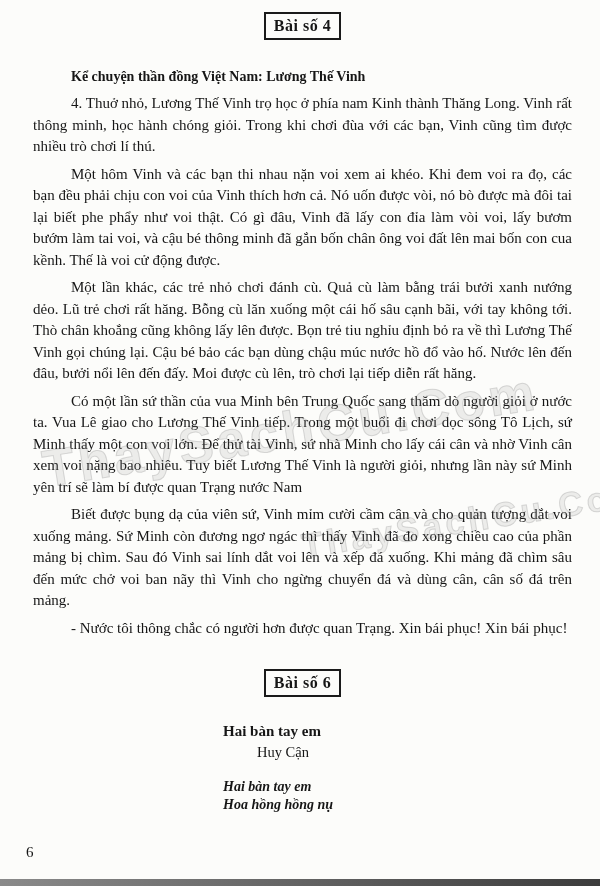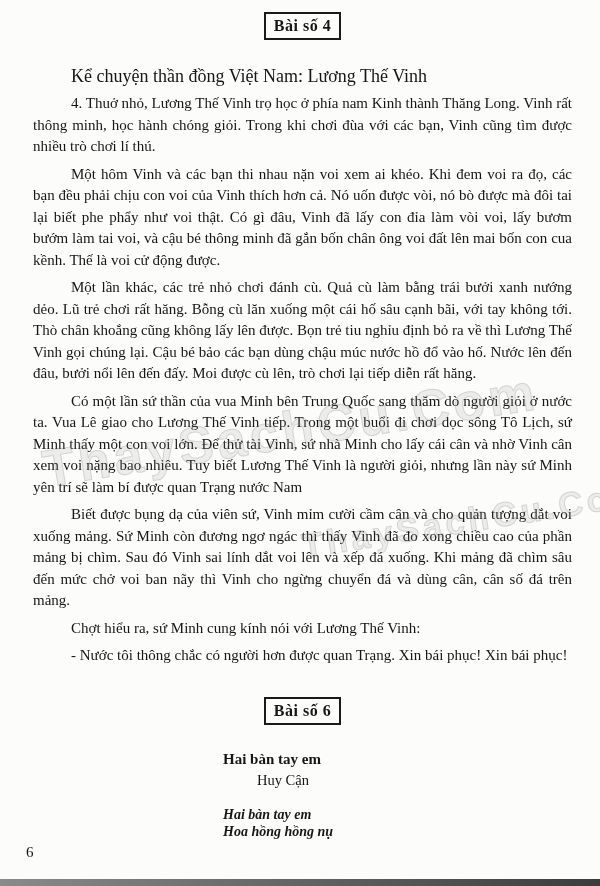--- a/index.html
+++ b/index.html
@@ -29,22 +29,22 @@
     font-size: 16px;
     letter-spacing: 0.5px;
     background: #fcfcfa;
     position: relative;
     z-index: 2;
   }
   .box5 { margin-top: 30px; }
   .story-heading {
     margin: 26px 0 6px 0;
     text-indent: 38px;
-    font-weight: normal;
-    font-size: 18px;
+    font-weight: bold;
+    font-size: 14px;
     line-height: 21px;
   }
   .para {
     margin: 0 0 6px 0;
     text-indent: 38px;
     text-align: justify;
     font-size: 15px;
     line-height: 21.5px;
   }
   .poem {
@@ -121,21 +121,20 @@
 
     <div class="box-label">Bài số 4</div>
 
     <p class="story-heading">Kể chuyện thần đồng Việt Nam: Lương Thế Vinh</p>
 
     <p class="para">4. Thuở nhỏ, Lương Thế Vinh trọ học ở phía nam Kinh thành Thăng Long. Vinh rất thông minh, học hành chóng giỏi. Trong khi chơi đùa với các bạn, Vinh cũng tìm được nhiều trò chơi lí thú.</p>
     <p class="para">Một hôm Vinh và các bạn thi nhau nặn voi xem ai khéo. Khi đem voi ra đọ, các bạn đều phải chịu con voi của Vinh thích hơn cả. Nó uốn được vòi, nó bò được mà đôi tai lại biết phe phẩy như voi thật. Có gì đâu, Vinh đã lấy con đỉa làm vòi voi, lấy bươm bướm làm tai voi, và cậu bé thông minh đã gắn bốn chân ông voi đất lên mai bốn con cua kềnh. Thế là voi cử động được.</p>
     <p class="para">Một lần khác, các trẻ nhỏ chơi đánh cù. Quả cù làm bằng trái bưởi xanh nướng dẻo. Lũ trẻ chơi rất hăng. Bỗng cù lăn xuống một cái hố sâu cạnh bãi, với tay không tới. Thò chân khoắng cũng không lấy lên được. Bọn trẻ tiu nghỉu định bỏ ra về thì Lương Thế Vinh gọi chúng lại. Cậu bé bảo các bạn dùng chậu múc nước hồ đổ vào hố. Nước lên đến đâu, bưởi nổi lên đến đấy. Moi được cù lên, trò chơi lại tiếp diễn rất hăng.</p>
     <p class="para">Có một lần sứ thần của vua Minh bên Trung Quốc sang thăm dò người giỏi ở nước ta. Vua Lê giao cho Lương Thế Vinh tiếp. Trong một buổi đi chơi dọc sông Tô Lịch, sứ Minh thấy một con voi lớn. Để thử tài Vinh, sứ nhà Minh cho lấy cái cân và nhờ Vinh cân xem voi nặng bao nhiêu. Tuy biết Lương Thế Vinh là người giỏi, nhưng lần này sứ Minh yên trí sẽ làm bí được quan Trạng nước Nam</p>
     <p class="para">Biết được bụng dạ của viên sứ, Vinh mỉm cười cầm cân và cho quản tượng dắt voi xuống mảng. Sứ Minh còn đương ngơ ngác thì thấy Vinh đã đo xong chiều cao của phần mảng bị chìm. Sau đó Vinh sai lính dắt voi lên và xếp đá xuống. Khi mảng đã chìm sâu đến mức chở voi ban nãy thì Vinh cho ngừng chuyển đá và dùng cân, cân số đá trên mảng.</p>
-    <p class="para">Chợt hiểu ra, sứ Minh cung kính nói với Lương Thế Vinh:</p>
     <p class="para">- Nước tôi thông chắc có người hơn được quan Trạng. Xin bái phục! Xin bái phục!</p>
 
     <div class="box-label box5">Bài số 6</div>
 
     <div class="poem">
       <div class="poem-title">Hai bàn tay em</div>
       <div class="poem-author">Huy Cận</div>
       <div class="poem-line">Hai bàn tay em</div>
       <div class="poem-line">Hoa hồng hồng nụ</div>
 

